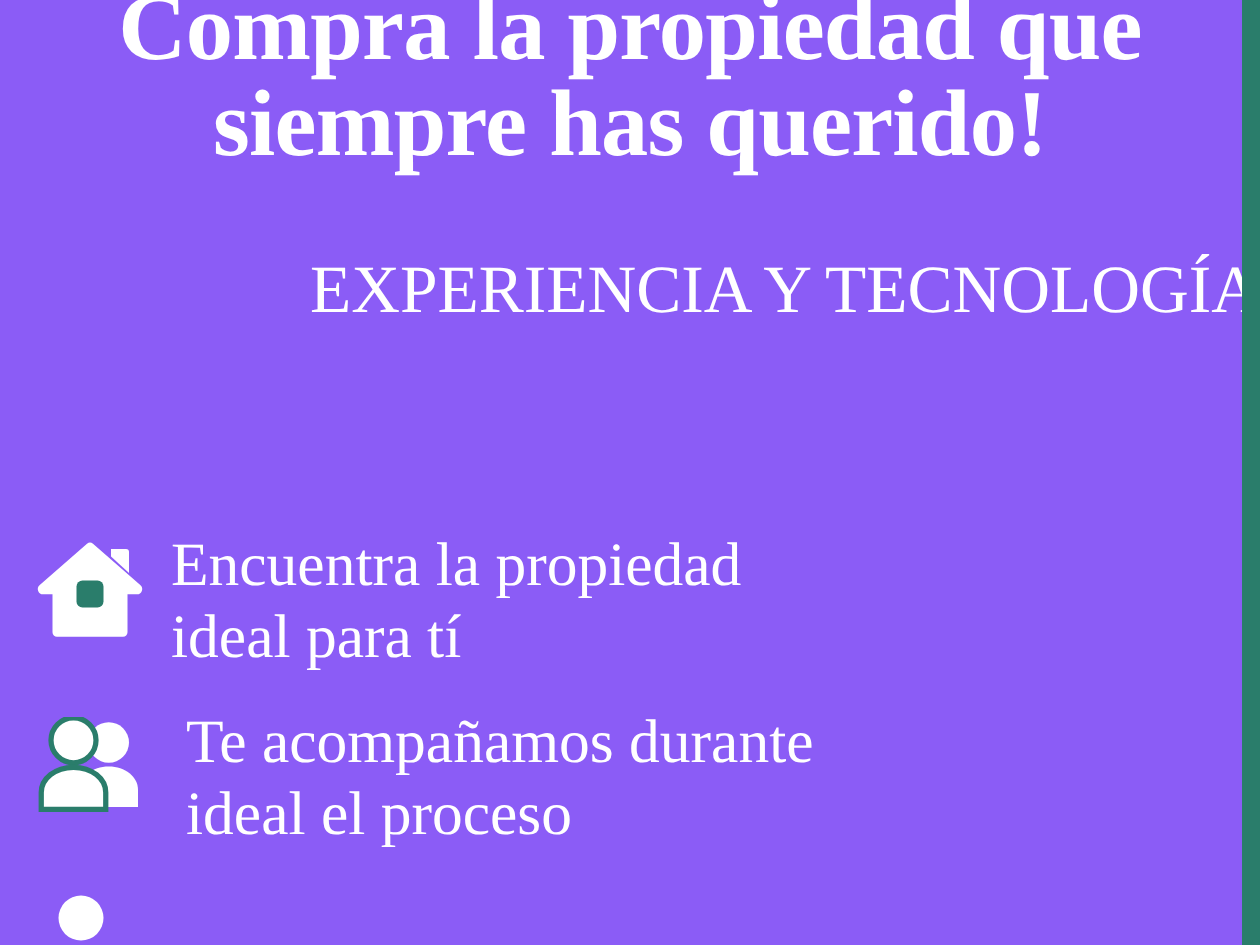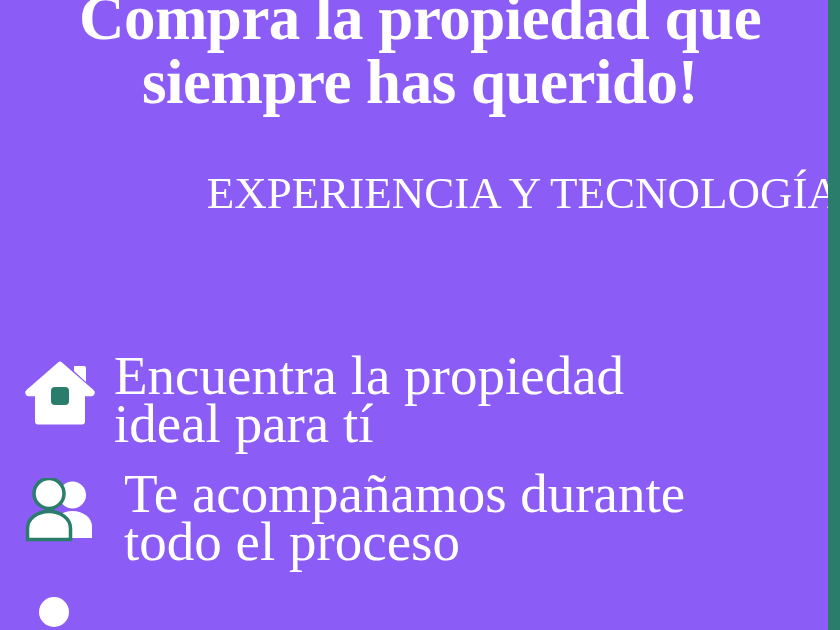--- a/index.html
+++ b/index.html
@@ -68,21 +68,21 @@
     flex: 0 0 auto;
     width: 86px;
     display: flex;
     justify-content: center;
     align-items: center;
     padding-top: 8px;
   }
   .feature-icon svg { display: block; }
   .feature-text {
     color: #ffffff;
-    font-size: 55px;
+    font-size: 41px;
     line-height: 48px;
     font-weight: normal;
     white-space: pre-line;
     padding-top: 0px;
   }
   .row-1 .feature-icon { width: 92px; padding-left: 14px; }
   .row-1 .feature-text { margin-left: 8px; }
   .row-2 .feature-icon { width: 92px; padding-left: 14px; }
   .row-2 .feature-text { margin-left: 18px; }
   .row-3 .feature-icon { width: 92px; padding-left: 14px; }
@@ -118,21 +118,21 @@
     <div class="feature-row row-2">
       <span class="feature-icon">
         <svg width="72" height="64" viewBox="0 0 72 64" xmlns="http://www.w3.org/2000/svg">
           <circle cx="48.5" cy="17" r="13.5" fill="#ffffff"></circle>
           <path fill="#ffffff" d="M48.5 33 c-11 0 -19.5 7 -19.5 15.5 V60 h39 V48.5 C68 40 59.5 33 48.5 33 z"></path>
           <circle cx="25" cy="15.5" r="15" fill="#ffffff" stroke="#2a7d6b" stroke-width="3.5"></circle>
           <path fill="#ffffff" stroke="#2a7d6b" stroke-width="3.5" d="M25 33.5 c-12.2 0 -21.5 7.6 -21.5 16.8 V61.5 h43 V50.3 C46.5 41.1 37.2 33.5 25 33.5 z"></path>
         </svg>
       </span>
       <span class="feature-text">Te acompañamos durante
-todo el proceso</span>
+ideal el proceso</span>
     </div>
 
     <div class="feature-row row-3">
       <span class="feature-icon">
         <svg width="72" height="64" viewBox="0 0 72 64" xmlns="http://www.w3.org/2000/svg">
           <circle cx="30" cy="16" r="15" fill="#ffffff"></circle>
           <path fill="#ffffff" d="M30 34 c-12.2 0 -21.5 7.6 -21.5 16.8 V62 h43 V50.8 C51.5 41.6 42.2 34 30 34 z"></path>
         </svg>
       </span>
       <span class="feature-text"></span>

